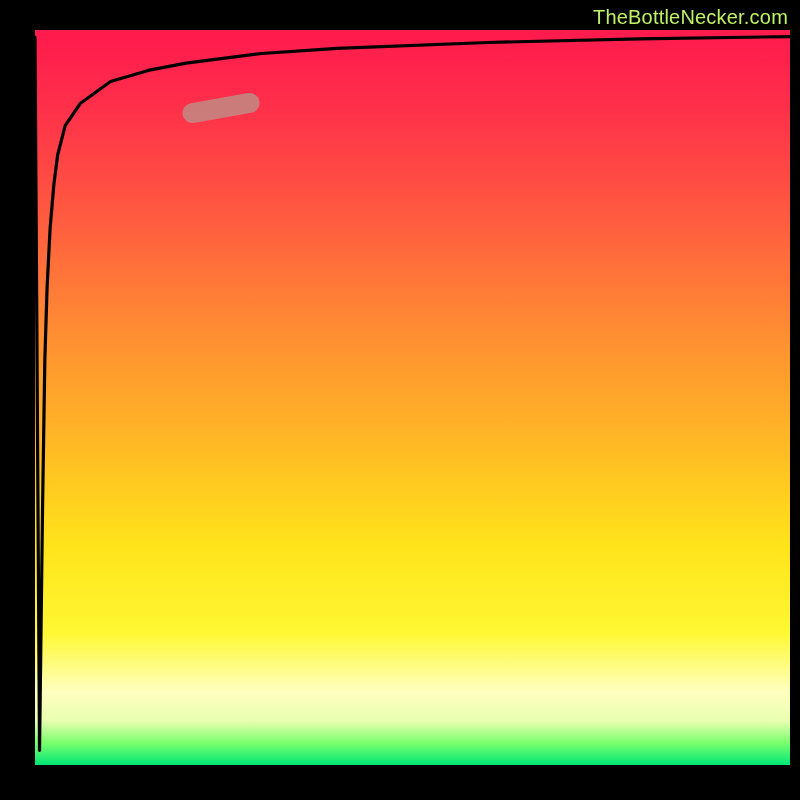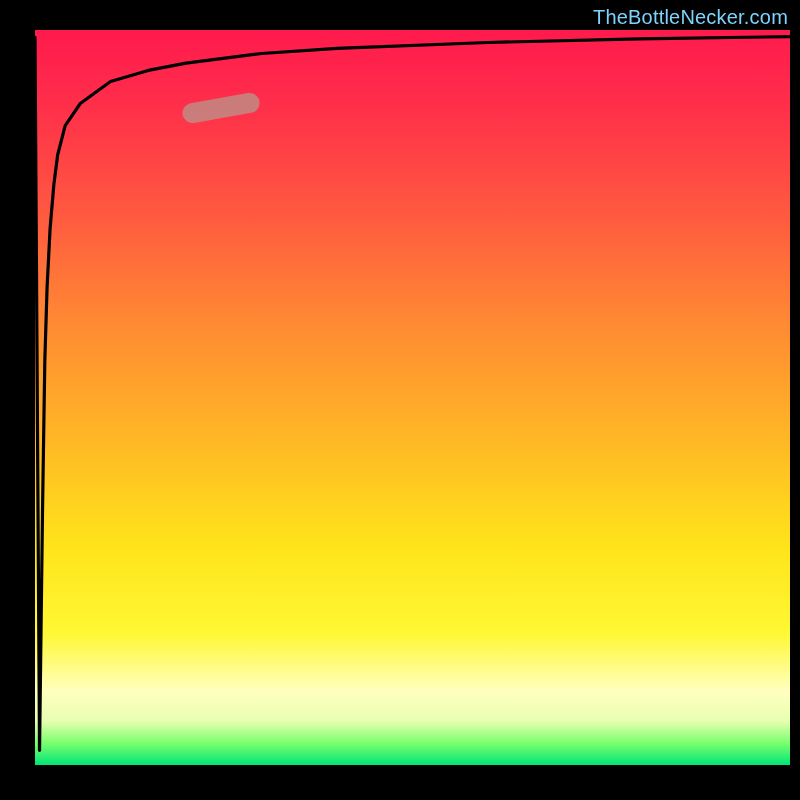--- a/index.html
+++ b/index.html
@@ -49,21 +49,21 @@
   }
   .highlight-pill {
     fill: #c4857f;
     stroke: none;
     opacity: 0.9;
   }
   .attribution {
     position: absolute;
     top: 6px;
     right: 12px;
-    color: #7dd3fc;
+    color: #bef264;
     font-size: 20px;
     font-weight: 400;
     letter-spacing: 0.2px;
   }
 </style>
 </head>
 <body>
 
 <div class="canvas">
 

